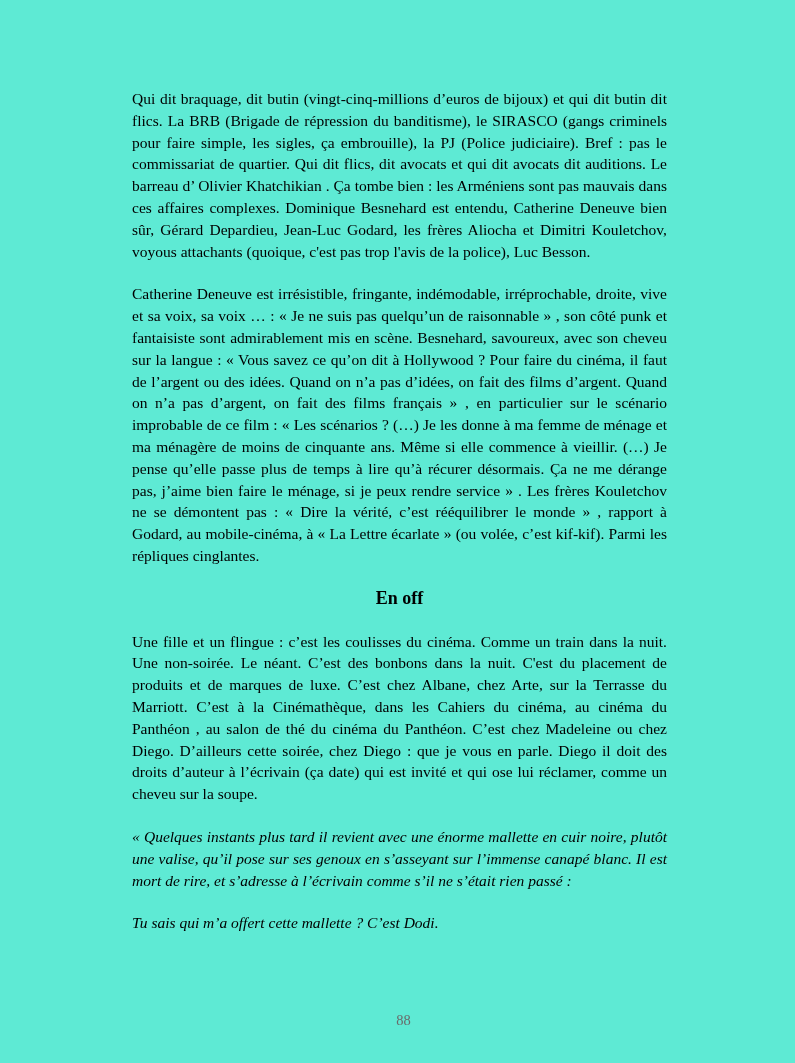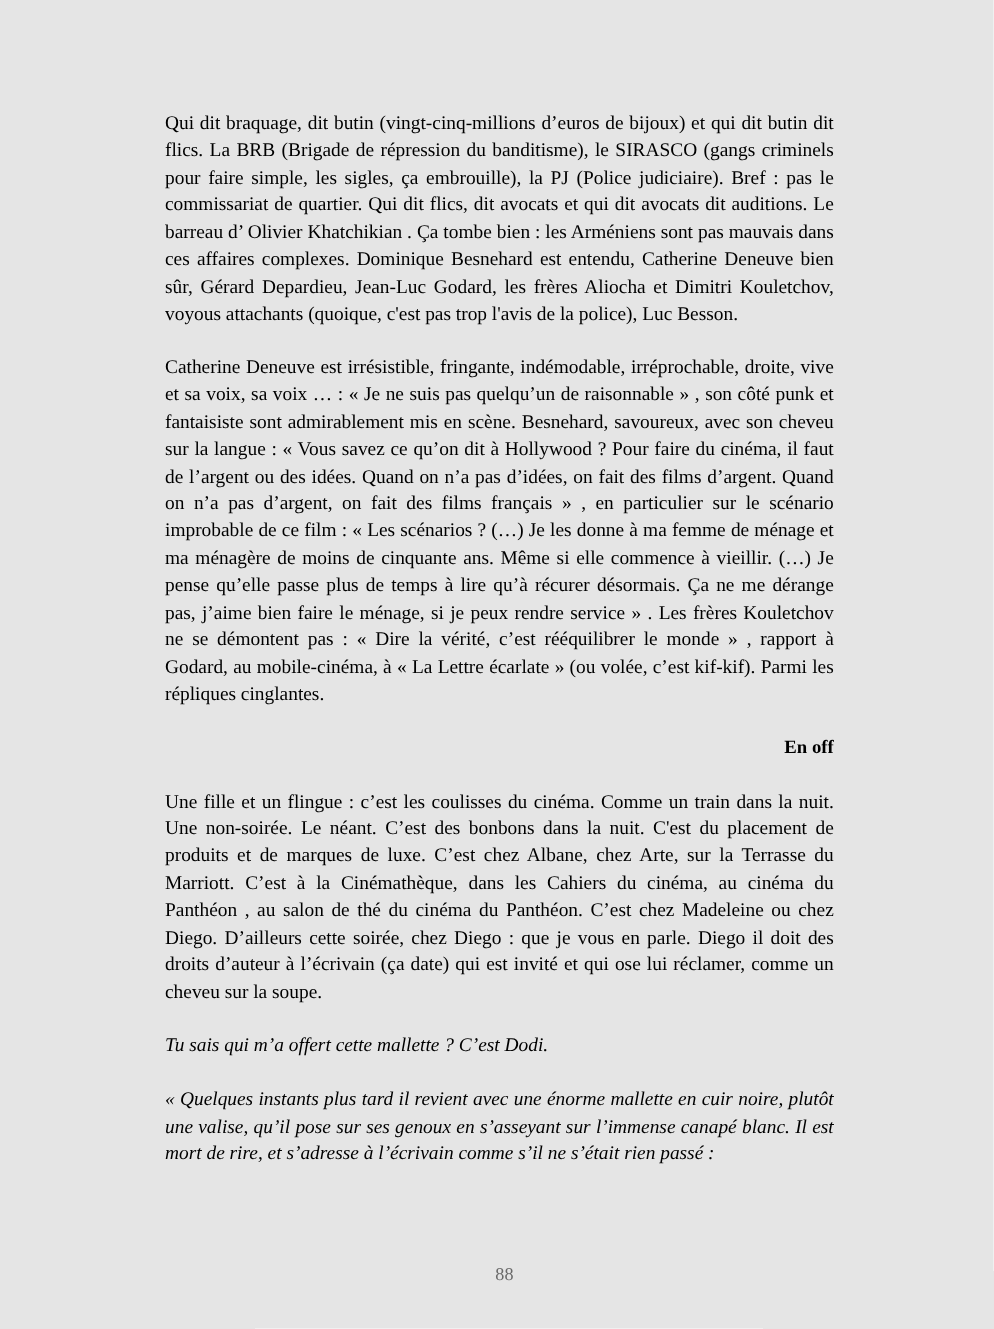--- a/index.html
+++ b/index.html
@@ -4,21 +4,21 @@
 <style>
   html, body {
     margin: 0;
     padding: 0;
     background: #ffffff;
   }
   .page {
     position: relative;
     width: 795px;
     height: 1063px;
-    background: #e5e5e5;
+    background: #5eead4;
     overflow: hidden;
     font-family: "Liberation Serif", "DejaVu Serif", serif;
     color: #000000;
   }
   .content {
     position: absolute;
     left: 132px;
     top: 88px;
     width: 535px;
   }
@@ -28,24 +28,24 @@
     line-height: 21.8px;
     text-align: justify;
     text-align-last: left;
     color: #000000;
   }
   .body-para .seg-normal { font-style: normal; }
   .body-para .seg-italic { }
   .para-italic { font-style: italic; }
   .section-heading {
     margin: 0 0 21px 0;
-    font-size: 15px;
+    font-size: 18px;
     line-height: 21.8px;
     font-weight: bold;
-    text-align: right;
+    text-align: center;
     color: #000000;
   }
   .page-number {
     position: absolute;
     left: 6px;
     top: 1010px;
     width: 100%;
     text-align: center;
     font-size: 14.5px;
     line-height: 20px;
@@ -67,23 +67,23 @@
       <span class="seg-normal">Catherine Deneuve est irrésistible, fringante, indémodable, irréprochable, droite, vive et sa voix, sa voix … : </span><span class="seg-italic">« Je ne suis pas quelqu’un de raisonnable »</span><span class="seg-normal"> , son côté punk et fantaisiste sont admirablement mis en scène. Besnehard, savoureux, avec son cheveu sur la langue :  </span><span class="seg-italic">« Vous savez ce qu’on dit à Hollywood ? Pour faire du cinéma, il faut de l’argent ou des idées. Quand on n’a pas d’idées, on fait des films d’argent. Quand on n’a pas d’argent, on fait des films français »</span><span class="seg-normal"> , en particulier sur le scénario improbable de ce film : </span><span class="seg-italic">« Les scénarios ? (…) Je les donne à ma femme de ménage et ma ménagère de moins de cinquante ans. Même si elle commence à vieillir. (…) Je pense qu’elle passe plus de temps à lire qu’à récurer désormais. Ça ne me dérange pas, j’aime bien faire le ménage, si je peux rendre service »</span><span class="seg-normal">  . Les frères Kouletchov ne se démontent pas : </span><span class="seg-italic">« Dire la vérité, c’est rééquilibrer le monde »</span><span class="seg-normal"> , rapport à Godard, au mobile-cinéma, à « La Lettre écarlate » (ou volée, c’est kif-kif). Parmi les répliques cinglantes.</span>
     </p>
 
     <h2 class="section-heading">En off</h2>
 
     <p class="body-para">
       <span class="seg-normal">Une fille et un flingue : c’est les coulisses du cinéma. Comme un train dans la nuit. Une non-soirée. Le néant. C’est des bonbons dans la nuit. C'est du placement de produits et de marques de luxe. C’est chez Albane, chez Arte, sur la Terrasse du Marriott. C’est à la Cinémathèque, dans les Cahiers du cinéma, au cinéma du Panthéon , au salon de thé du cinéma du Panthéon. C’est chez Madeleine ou chez Diego. D’ailleurs cette soirée, chez Diego : que je vous en parle. Diego il doit des droits d’auteur à l’écrivain (ça date) qui est invité et qui ose lui réclamer, comme un cheveu sur la soupe.</span>
     </p>
 
     <p class="body-para para-italic">
-      <span class="seg-italic">Tu sais qui m’a offert cette mallette ? C’est Dodi.</span>
+      <span class="seg-italic">« Quelques instants plus tard il revient avec une énorme mallette en cuir noire, plutôt une valise, qu’il pose sur ses genoux en s’asseyant sur l’immense canapé blanc. Il est mort de rire, et s’adresse à l’écrivain comme s’il ne s’était rien passé :</span>
     </p>
 
     <p class="body-para para-italic">
-      <span class="seg-italic">« Quelques instants plus tard il revient avec une énorme mallette en cuir noire, plutôt une valise, qu’il pose sur ses genoux en s’asseyant sur l’immense canapé blanc. Il est mort de rire, et s’adresse à l’écrivain comme s’il ne s’était rien passé :</span>
+      <span class="seg-italic">Tu sais qui m’a offert cette mallette ? C’est Dodi.</span>
     </p>
 
   </div>
 
   <div class="page-number">88</div>
 </div>
 
 </body></html>

